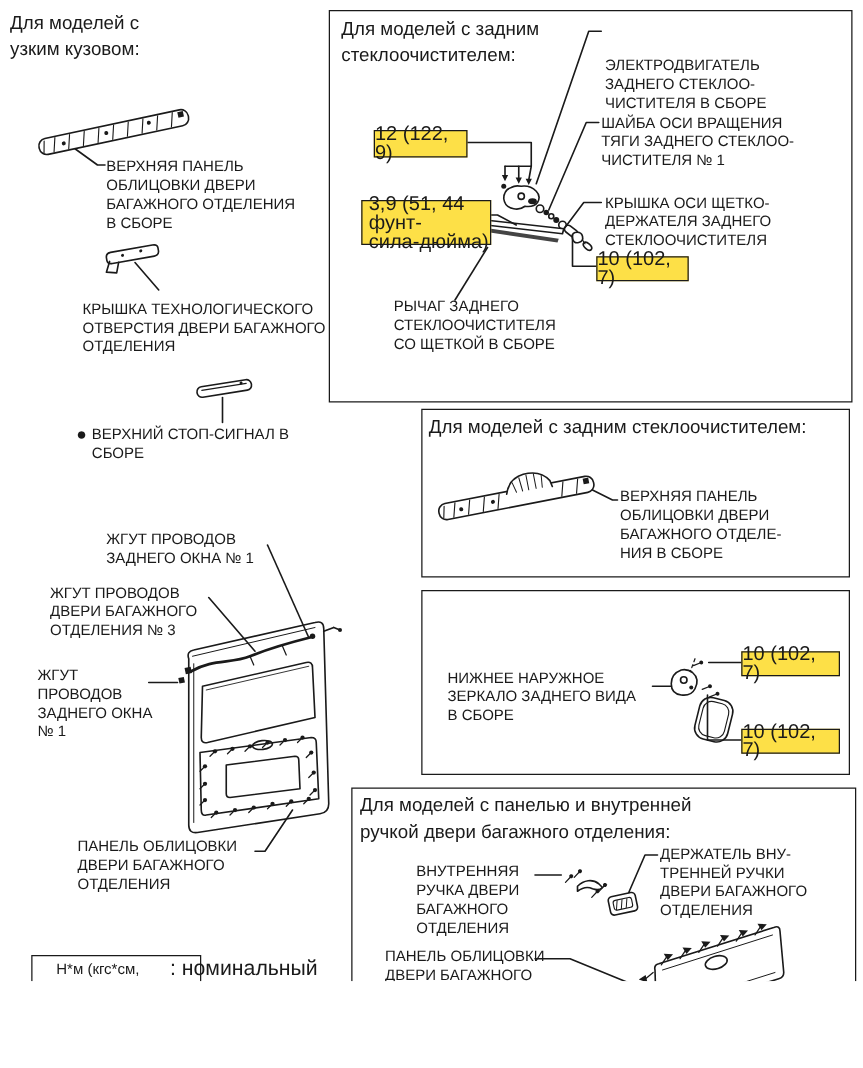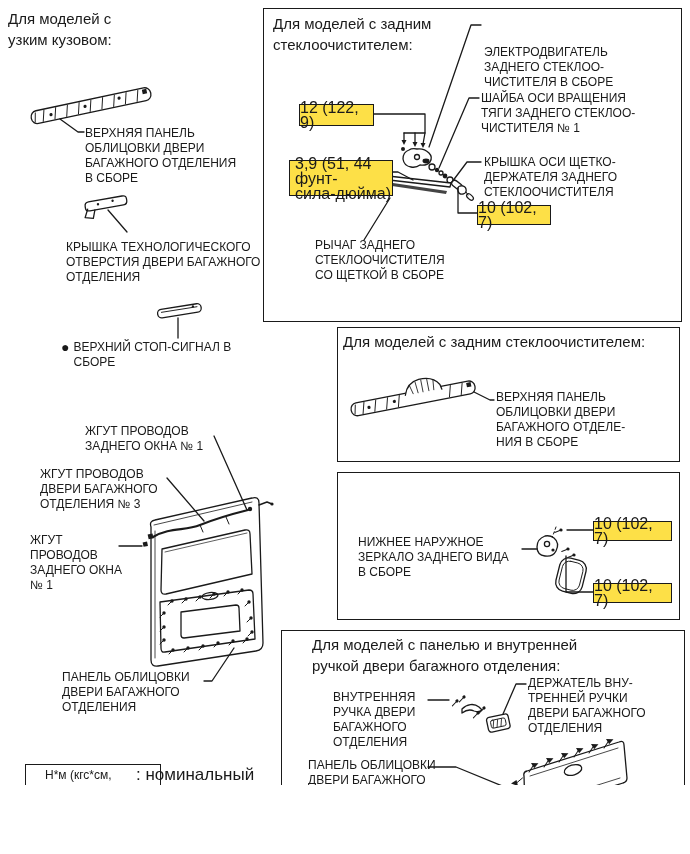--- a/index.html
+++ b/index.html
@@ -231,21 +231,21 @@
   <div class="secbox" style="left:263px;top:8px;width:417px;height:312px;"></div>
   <div class="secbox" style="left:337px;top:327px;width:341px;height:133px;"></div>
   <div class="secbox" style="left:337px;top:472px;width:341px;height:146px;"></div>
   <div class="secbox" style="left:281px;top:630px;width:402px;height:193px;"></div>
 
   <div class="title" style="left:8px;top:8px;">Для моделей с
 узким кузовом:</div>
   <div class="title" style="left:273px;top:13px;">Для моделей с задним
 стеклоочистителем:</div>
   <div class="title" style="left:343px;top:331px;">Для моделей с задним стеклоочистителем:</div>
-  <div class="title" style="left:288px;top:634px;margin-left:24px;">Для моделей с панелью и внутренней
+  <div class="title" style="left:288px;top:634px;">Для моделей с панелью и внутренней
 ручкой двери багажного отделения:</div>
 
   <div class="lbl" style="left:85px;top:126px;">ВЕРХНЯЯ ПАНЕЛЬ
 ОБЛИЦОВКИ ДВЕРИ
 БАГАЖНОГО ОТДЕЛЕНИЯ
 В СБОРЕ</div>
   <div class="lbl" style="left:28px;top:240px;margin-left:38px;">КРЫШКА ТЕХНОЛОГИЧЕСКОГО
 ОТВЕРСТИЯ ДВЕРИ БАГАЖНОГО
 ОТДЕЛЕНИЯ</div>
   <div class="bullet-row" style="left:61px;top:340px;">

